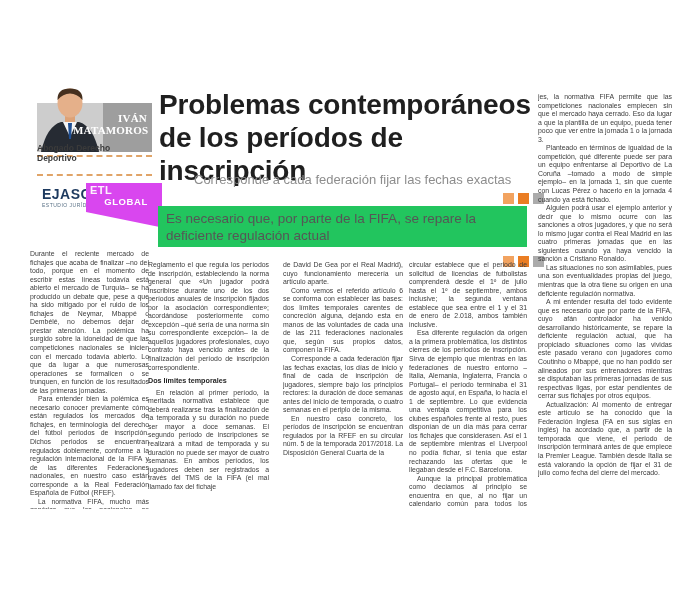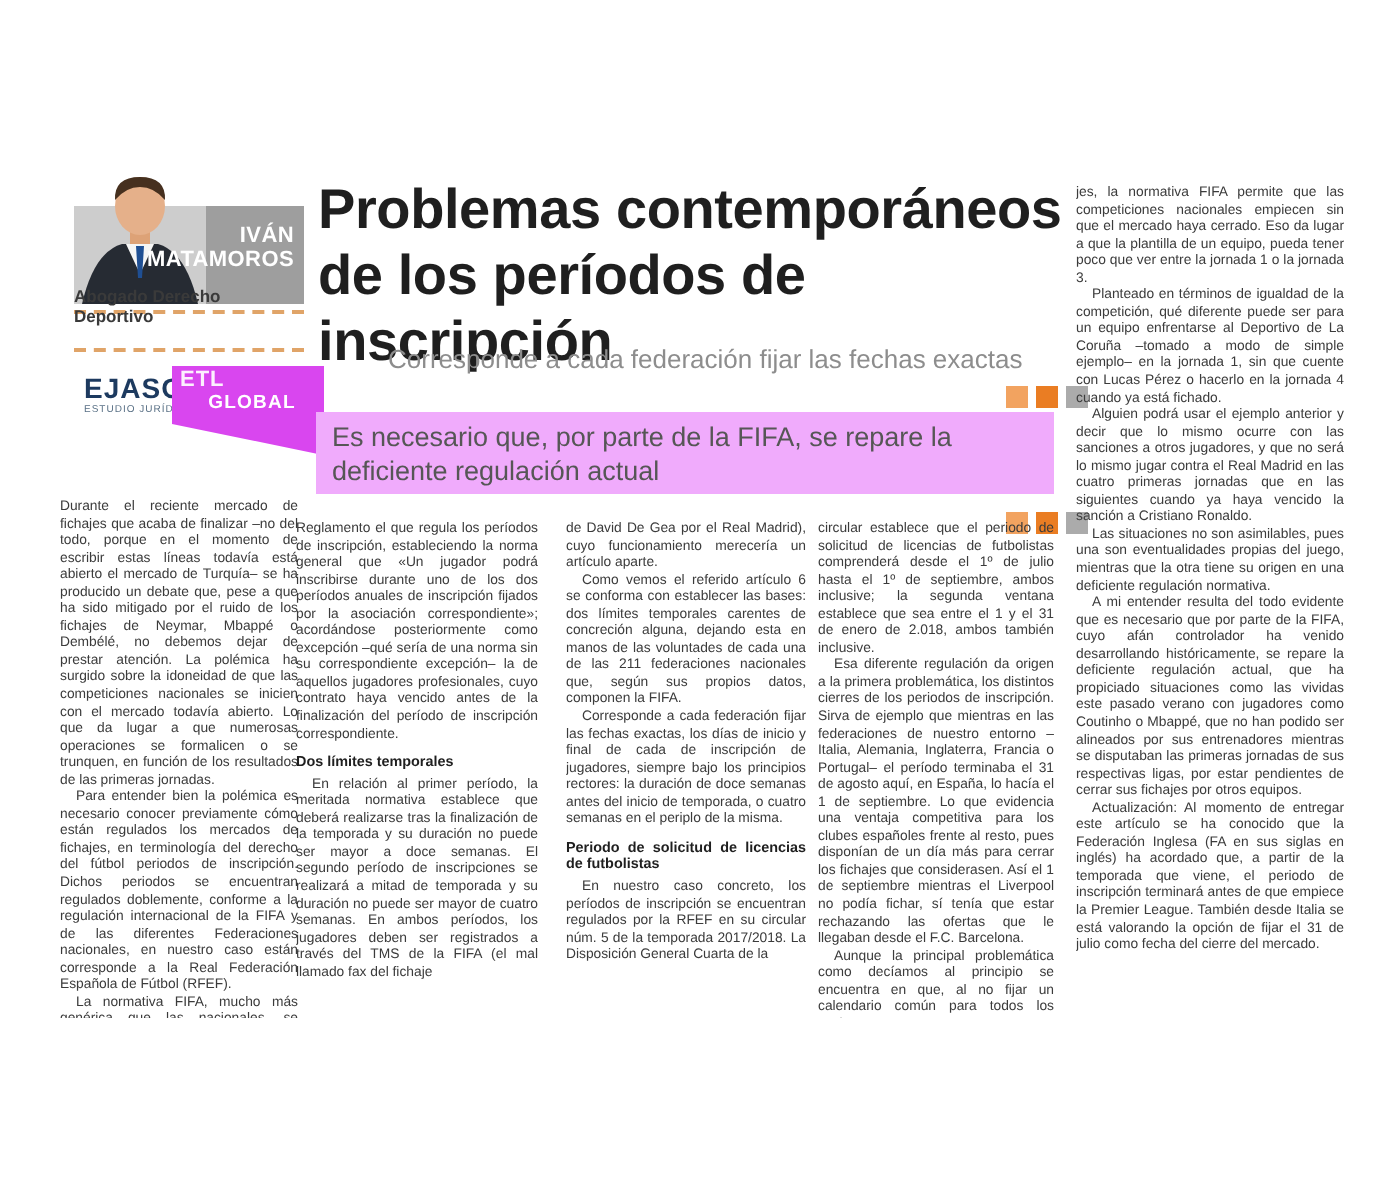--- a/index.html
+++ b/index.html
@@ -1,21 +1,21 @@
 <!DOCTYPE html>
 <html><head>
 <meta charset="utf-8">
 <style>
   * { margin:0; padding:0; box-sizing:border-box; }
   html,body { background:#ffffff; }
   body { width:700px; height:600px; font-family:"Liberation Sans", sans-serif; }
   .page { position:relative; width:700px; height:600px; background:#ffffff; overflow:hidden; }
 
   
-  .author-block { position:absolute; left:37px; top:86px; width:115px; height:66px; }
+  .author-block { position:absolute; left:37px; top:86px; width:115px; height:66px;font-family:Liberation Serif, serif; }
   .author-banner { position:absolute; left:0; top:17px; width:115px; height:49px; background:#9e9e9e; }
   .author-photo { position:absolute; left:0; top:0; width:66px; height:66px; }
   .author-name { position:absolute; right:5px; top:27px; width:74px; text-align:right;
                  color:#ffffff; font-weight:bold; font-size:11px; line-height:11.5px; letter-spacing:.2px; }
 
   .divider { position:absolute; left:37px; width:115px; border-top:2px dashed #e0a468; height:0; }
   .divider.d1 { top:155px; }
   .divider.d2 { top:174px; }
   .author-title { position:absolute; left:37px; top:143px; width:115px;
                   font-weight:bold; font-size:8.5px; color:#3a3a3a; }
@@ -26,21 +26,21 @@
   .logo-firm-sub { position:absolute; left:0; top:19px; font-size:5px; color:#5a7186; letter-spacing:.5px; }
   .logo-flag { position:absolute; left:44px; top:0; width:76px; height:46px; background:#d946ef;
                clip-path:polygon(0 0, 100% 0, 100% 97%, 0 63%); padding:1px 0 0 4px; }
   .logo-etl { color:#ffffff; font-weight:bold; font-size:11px; letter-spacing:.5px; opacity:.92; }
   .logo-global { color:#ffffff; font-weight:bold; font-size:9.5px; letter-spacing:.6px;text-align:center; }
 
   
   .headline { position:absolute; left:159px; top:88px; width:374px; font-size:28px; line-height:33px;
               font-weight:700; color:#1f1f1f; letter-spacing:-.2px; }
   .subheadline { position:absolute; left:160px; top:172px; width:360px; font-size:13px; color:#8d8d8d;margin-left:34px; }
-  .pull-quote { position:absolute; left:158px; top:206px; width:369px; height:41px; background:#f0abfc;
+  .pull-quote { position:absolute; left:158px; top:206px; width:369px; height:41px; background:#22c55e;
                 color:#565656; font-size:13.5px; line-height:17px; padding:4px 8px; }
 
   .squares { position:absolute; display:flex; gap:4px; }
   .squares.row1 { left:503px; top:193px; }
   .squares.row2 { left:503px; top:256px; }
   .sq { width:11px; height:11px; }
   .sq-lo { background:#f2a360; }
   .sq-o  { background:#ea7d23; }
   .sq-g  { background:#ababab; }
 
@@ -114,21 +114,20 @@
   <div class="col col2">
     <p>Reglamento el que regula los períodos de inscripción, estableciendo la norma general que «Un jugador podrá inscribirse durante uno de los dos períodos anuales de inscripción fijados por la asociación correspondiente»; acordándose posteriormente como excepción –qué sería de una norma sin su correspondiente excepción– la de aquellos jugadores profesionales, cuyo contrato haya vencido antes de la finalización del período de inscripción correspondiente.</p>
     <h4>Dos límites temporales</h4>
     <p class="ind">En relación al primer período, la meritada normativa establece que deberá realizarse tras la finalización de la temporada y su duración no puede ser mayor a doce semanas. El segundo período de inscripciones se realizará a mitad de temporada y su duración no puede ser mayor de cuatro semanas. En ambos períodos, los jugadores deben ser registrados a través del TMS de la FIFA (el mal llamado fax del fichaje</p>
   </div>
 
   <div class="col col3">
     <p>de David De Gea por el Real Madrid), cuyo funcionamiento merecería un artículo aparte.</p>
     <p class="ind">Como vemos el referido artículo 6 se conforma con establecer las bases: dos límites temporales carentes de concreción alguna, dejando esta en manos de las voluntades de cada una de las 211 federaciones nacionales que, según sus propios datos, componen la FIFA.</p>
     <p class="ind">Corresponde a cada federación fijar las fechas exactas, los días de inicio y final de cada de inscripción de jugadores, siempre bajo los principios rectores: la duración de doce semanas antes del inicio de temporada, o cuatro semanas en el periplo de la misma.</p>
-    <h4>Periodo de solicitud de licencias de futbolistas</h4>
     <p class="ind">En nuestro caso concreto, los períodos de inscripción se encuentran regulados por la RFEF en su circular núm. 5 de la temporada 2017/2018. La Disposición General Cuarta de la</p>
   </div>
 
   <div class="col col4">
     <p>circular establece que el periodo de solicitud de licencias de futbolistas comprenderá desde el 1º de julio hasta el 1º de septiembre, ambos inclusive; la segunda ventana establece que sea entre el 1 y el 31 de enero de 2.018, ambos también inclusive.</p>
     <p class="ind">Esa diferente regulación da origen a la primera problemática, los distintos cierres de los periodos de inscripción. Sirva de ejemplo que mientras en las federaciones de nuestro entorno –Italia, Alemania, Inglaterra, Francia o Portugal– el período terminaba el 31 de agosto aquí, en España, lo hacía el 1 de septiembre. Lo que evidencia una ventaja competitiva para los clubes españoles frente al resto, pues disponían de un día más para cerrar los fichajes que considerasen. Así el 1 de septiembre mientras el Liverpool no podía fichar, sí tenía que estar rechazando las ofertas que le llegaban desde el F.C. Barcelona.</p>
     <p class="ind">Aunque la principal problemática como decíamos al principio se encuentra en que, al no fijar un calendario común para todos los períodos de ficha-</p>
   </div>
 
   <div class="col col5">

